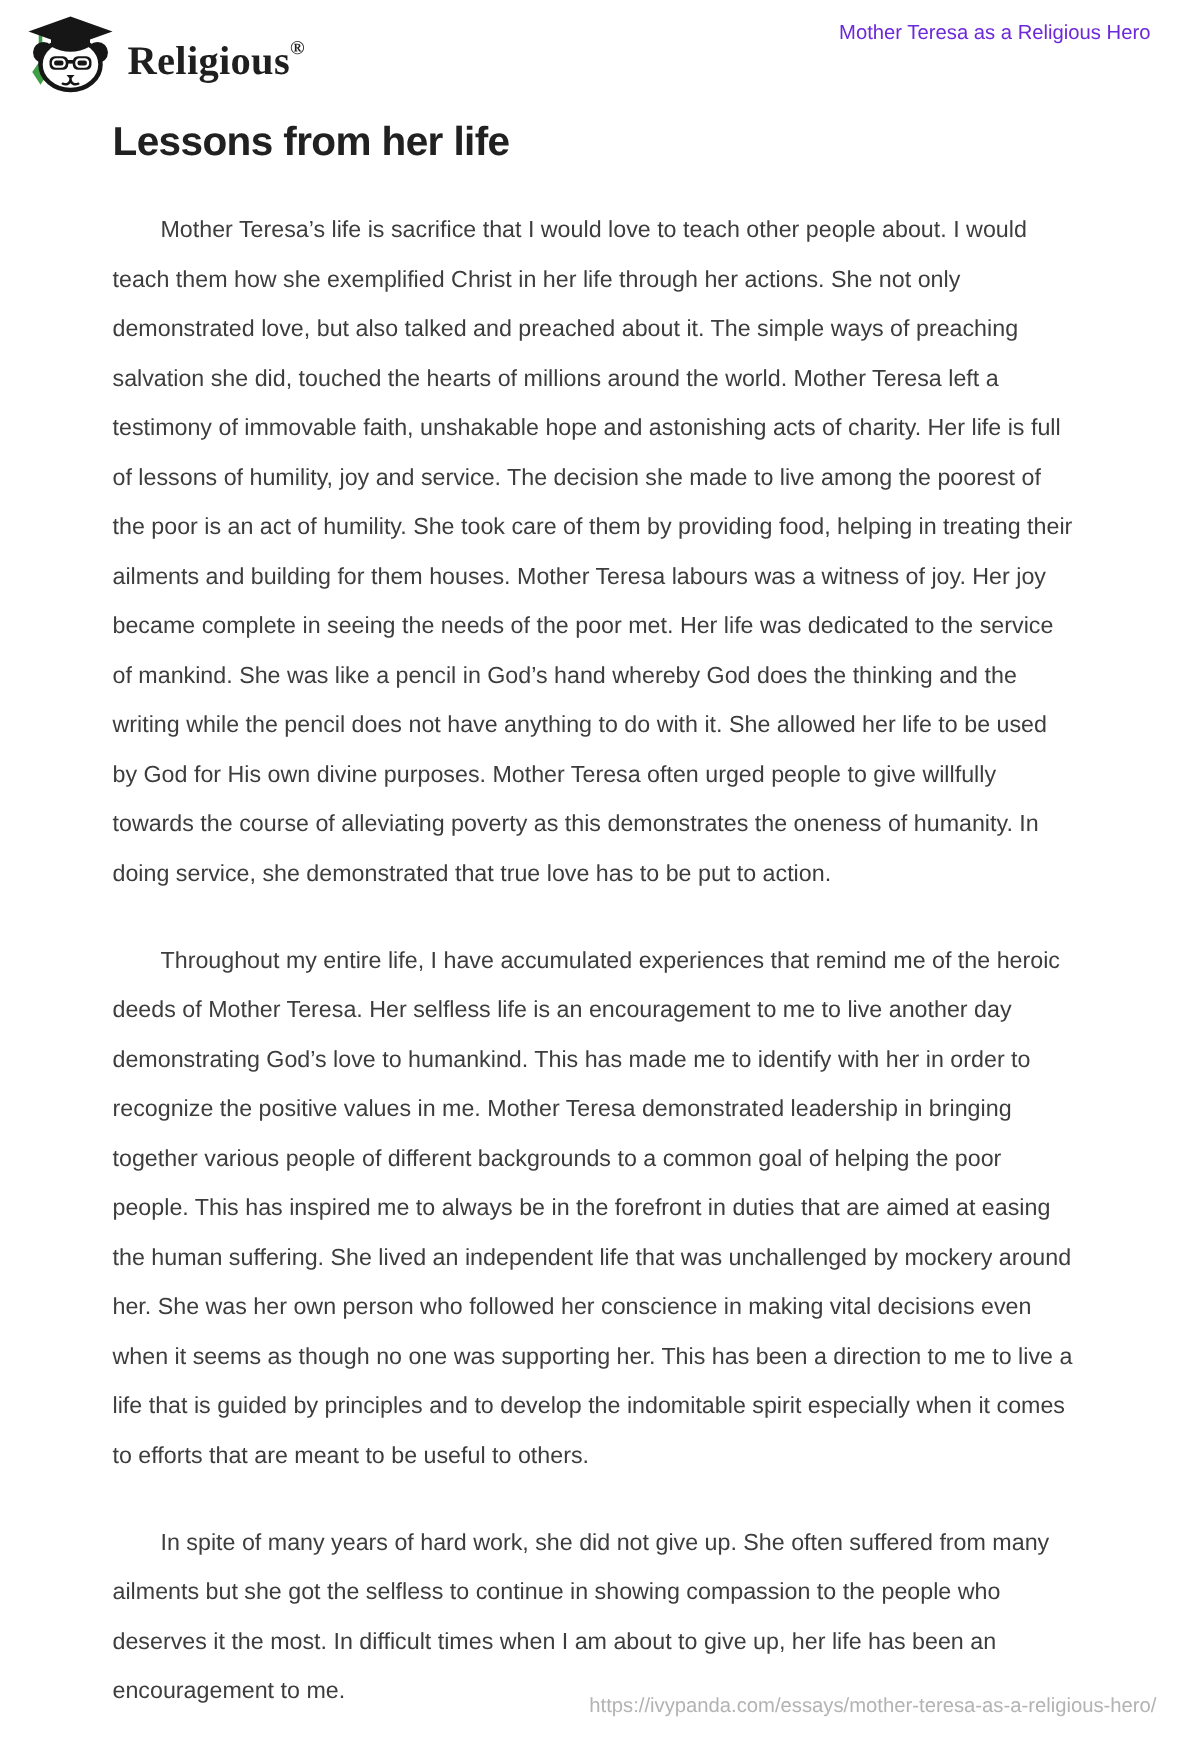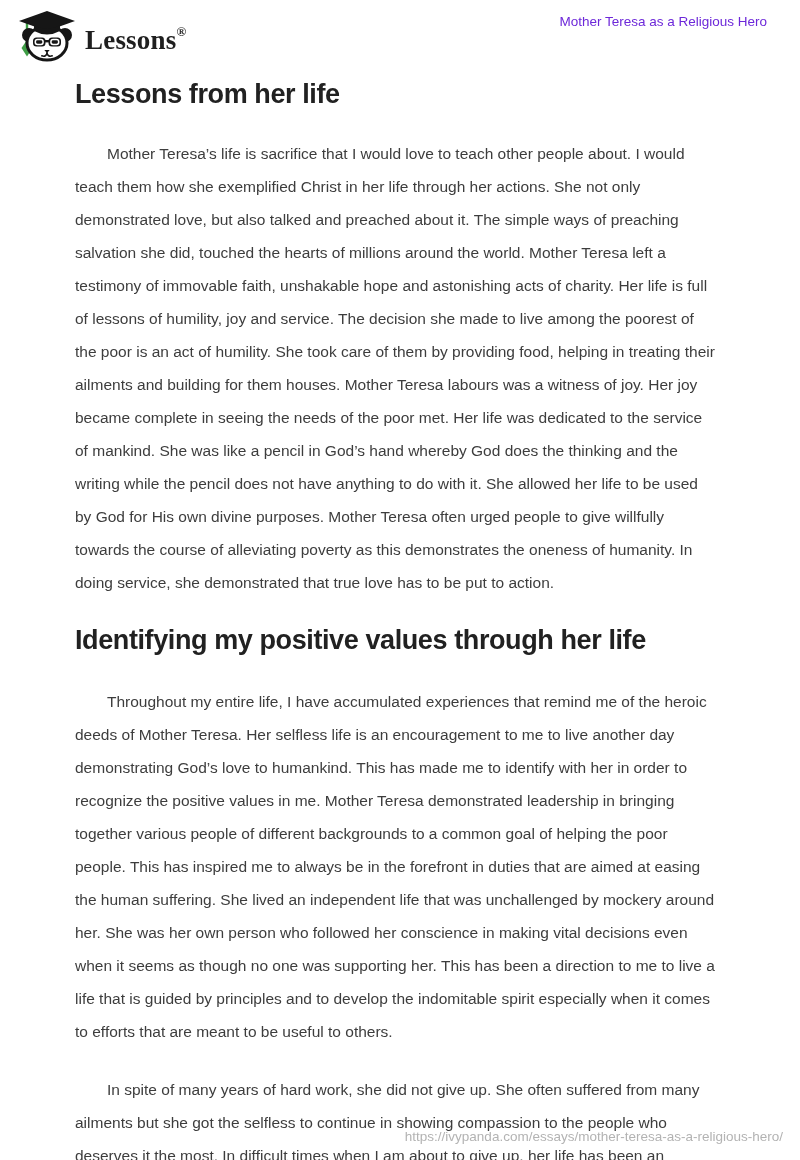--- a/index.html
+++ b/index.html
@@ -61,21 +61,21 @@
     font-size: 15.5px;
     line-height: 33px;
     color: #3d3d3d;
     text-indent: 32px;
     margin-bottom: 25px;
     text-align: left;
   }
   
   .footer-url {
     position: absolute;
-    right: 17px;
+    right: 29px;
     bottom: 16px;
     font-size: 13.5px;
     color: #b3b3b3;
   }
 </style>
 </head>
 <body>
 
 <div class="page">
 
@@ -100,32 +100,31 @@
         <rect x="34.5" y="27.5" width="12.5" height="9" rx="3.5" fill="#161616"></rect>
         <rect x="30" y="30" width="6" height="2.4" fill="#161616"></rect>
 
         <rect x="21.3" y="29.6" width="7.8" height="4.8" rx="2.2" fill="none" stroke="#ffffff" stroke-width="1.5"></rect>
         <rect x="36.9" y="29.6" width="7.8" height="4.8" rx="2.2" fill="none" stroke="#ffffff" stroke-width="1.5"></rect>
 
         <path d="M30.3 40 h5.4 l-2.7 3 z" fill="#161616"></path>
 
         <path d="M33 42.6 c0 3 -2.6 4.3 -5.2 3.2 M33 42.6 c0 3 2.6 4.3 5.2 3.2" fill="none" stroke="#161616" stroke-width="1.6" stroke-linecap="round"></path>
       </svg>
-      <div class="brand-name"><span>Lessons</span><sup>®</sup></div>
+      <div class="brand-name"><span>Religious</span><sup>®</sup></div>
     </div>
     <div class="doc-title">Mother Teresa as a Religious Hero</div>
   </div>
 
   <div class="main">
 
     <div class="h-section h1">Lessons from her life</div>
 
     <p class="para">Mother Teresa’s life is sacrifice that I would love to teach other people about. I would teach them how she exemplified Christ in her life through her actions. She not only demonstrated love, but also talked and preached about it. The simple ways of preaching salvation she did, touched the hearts of millions around the world. Mother Teresa left a testimony of immovable faith, unshakable hope and astonishing acts of charity. Her life is full of lessons of humility, joy and service. The decision she made to live among the poorest of the poor is an act of humility. She took care of them by providing food, helping in treating their ailments and building for them houses. Mother Teresa labours was a witness of joy. Her joy became complete in seeing the needs of the poor met. Her life was dedicated to the service of mankind. She was like a pencil in God’s hand whereby God does the thinking and the writing while the pencil does not have anything to do with it. She allowed her life to be used by God for His own divine purposes. Mother Teresa often urged people to give willfully towards the course of alleviating poverty as this demonstrates the oneness of humanity. In doing service, she demonstrated that true love has to be put to action.</p>
 
-    <div class="h-section h2">Identifying my positive values through her life</div>
 
     <p class="para">Throughout my entire life, I have accumulated experiences that remind me of the heroic deeds of Mother Teresa. Her selfless life is an encouragement to me to live another day demonstrating God’s love to humankind. This has made me to identify with her in order to recognize the positive values in me. Mother Teresa demonstrated leadership in bringing together various people of different backgrounds to a common goal of helping the poor people. This has inspired me to always be in the forefront in duties that are aimed at easing the human suffering. She lived an independent life that was unchallenged by mockery around her. She was her own person who followed her conscience in making vital decisions even when it seems as though no one was supporting her. This has been a direction to me to live a life that is guided by principles and to develop the indomitable spirit especially when it comes to efforts that are meant to be useful to others.</p>
 
     <p class="para">In spite of many years of hard work, she did not give up. She often suffered from many ailments but she got the selfless to continue in showing compassion to the people who deserves it the most. In difficult times when I am about to give up, her life has been an encouragement to me.</p>
 
   </div>
 
   <div class="footer-url">https://ivypanda.com/essays/mother-teresa-as-a-religious-hero/</div>
 
 </div>

